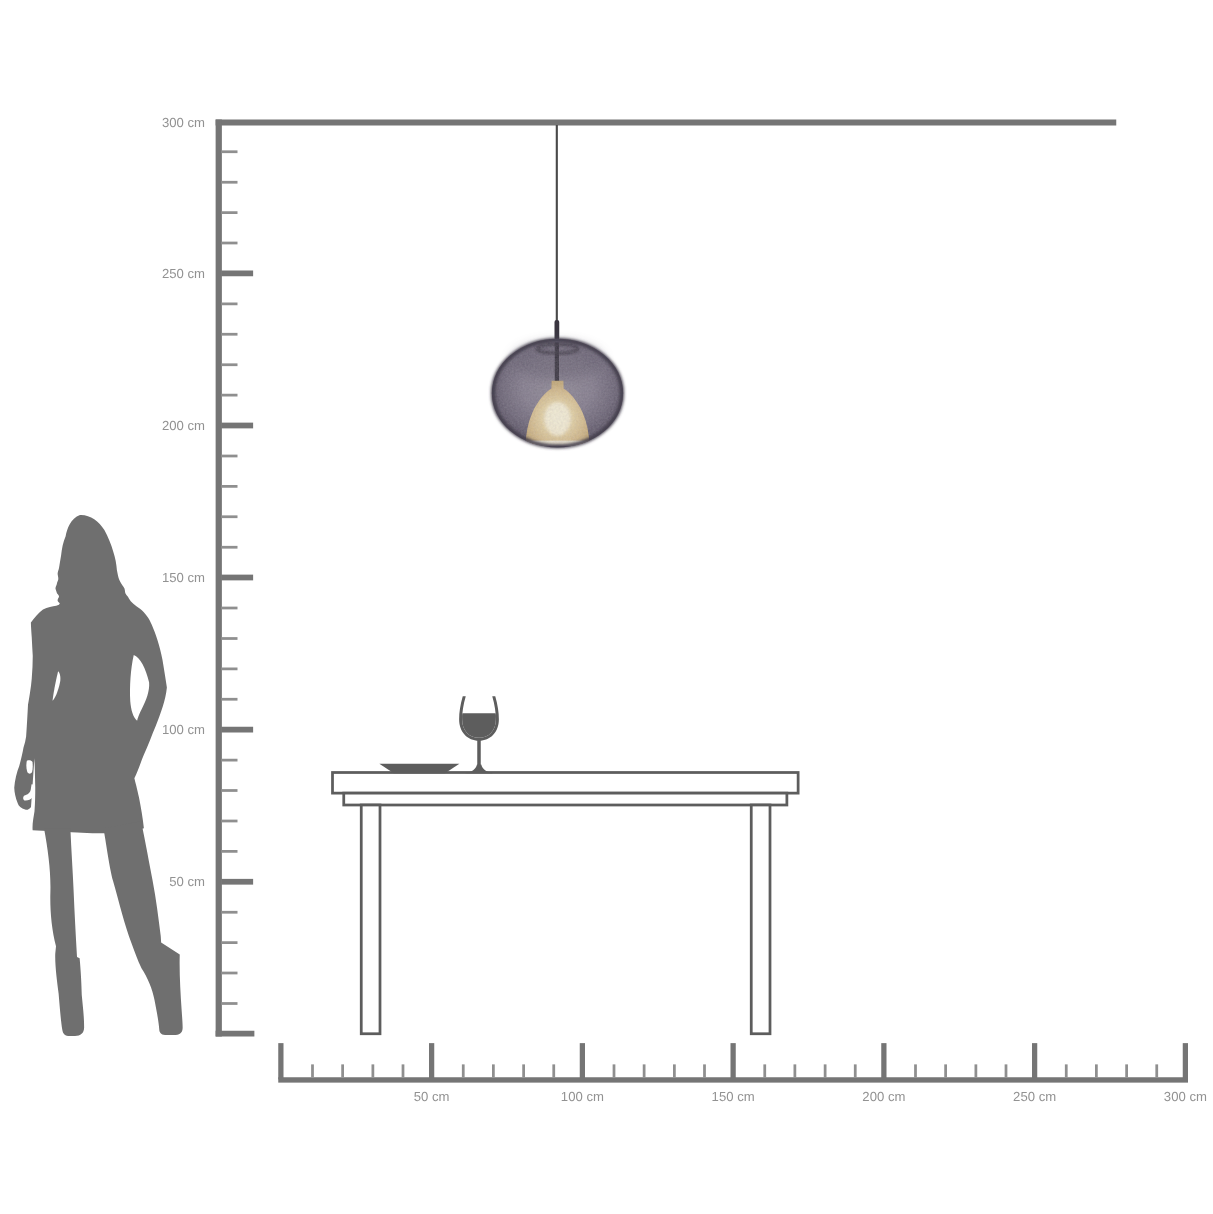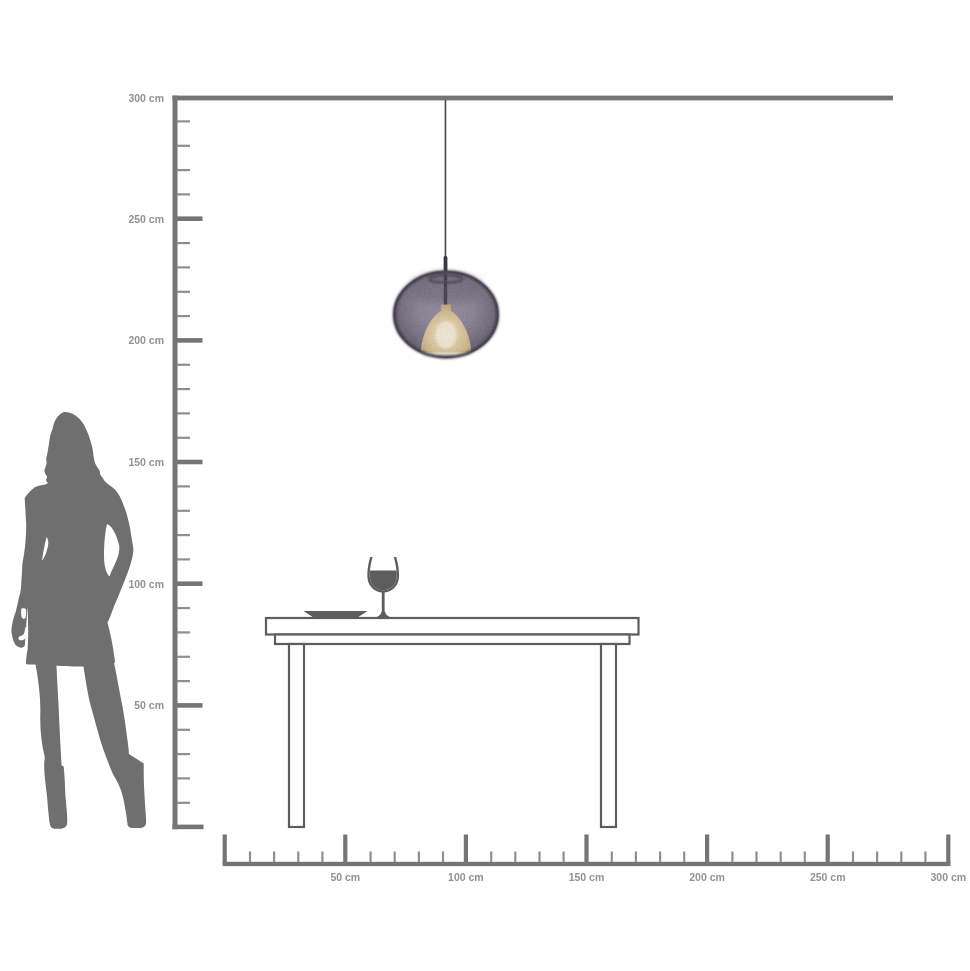--- a/index.html
+++ b/index.html
@@ -1,16 +1,16 @@
 <!DOCTYPE html>
 <html><head>
 <meta charset="utf-8">
 <style>
   html,body{margin:0;padding:0;background:#ffffff;}
-  .stage{position:relative;width:970px;height:971px;background:#ffffff;overflow:hidden;font-weight:bold;}
+  .stage{position:relative;width:970px;height:971px;background:#ffffff;overflow:hidden;}
   svg{display:block;}
   text{font-family:"Liberation Sans",sans-serif;fill:#929292;font-size:10.5px;}
 </style>
 </head>
 <body>
 <div class="stage">
 <svg width="970" height="971" viewBox="0 0 970 971">
 <defs>
   <radialGradient id="meshG" cx="0.5" cy="0.44" r="0.58">
     <stop offset="0" stop-color="#8d8794"></stop>

